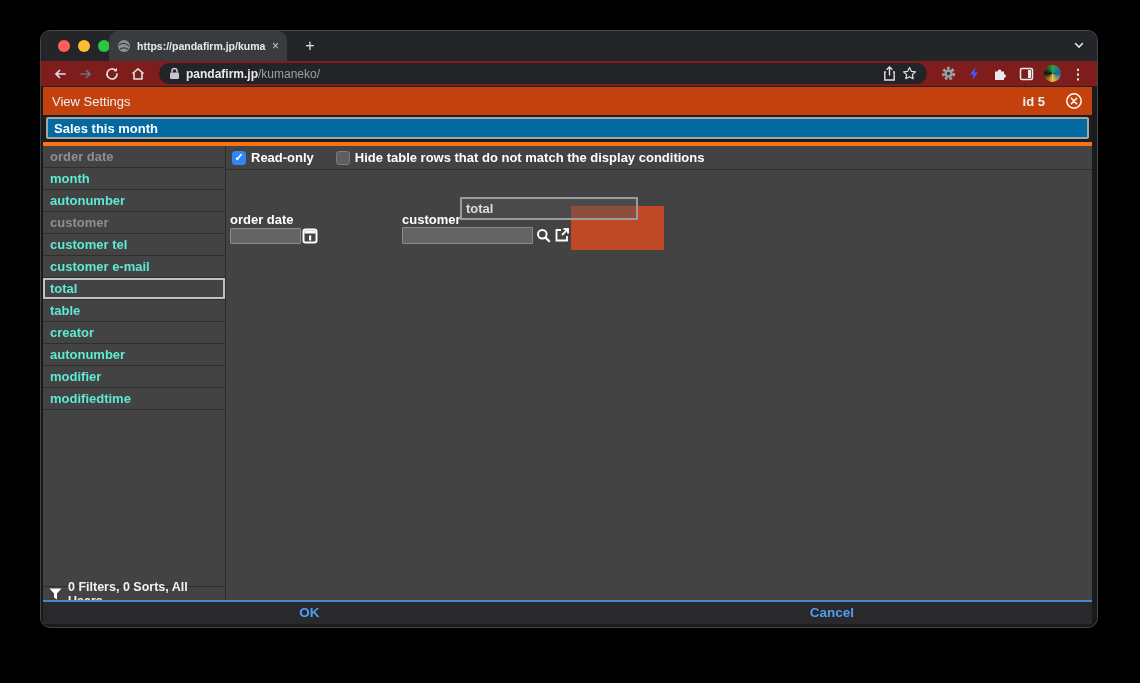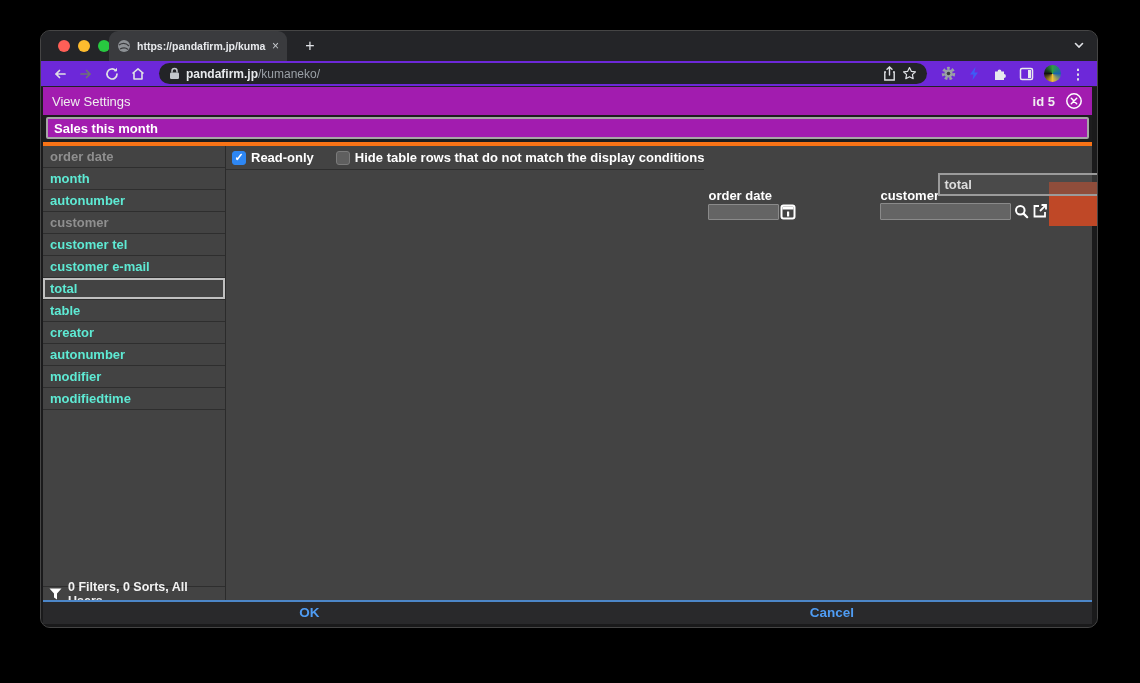--- a/index.html
+++ b/index.html
@@ -13,50 +13,50 @@
   .light{width:12px;height:12px;border-radius:50%;}
   .light.red{background:#ff5f57}.light.yellow{background:#febc2e}.light.green{background:#28c840}
   .tab{position:absolute;left:68px;top:0;width:178px;height:30px;background:#3a3b3e;
     border-radius:9px 9px 0 0;display:flex;align-items:center;padding:0 8px;gap:6px;}
   .tab-title{color:#e8eaed;font-size:10.5px;font-weight:700;white-space:nowrap;overflow:hidden;flex:1;}
   .tab-x{color:#c7cace;font-size:12px;line-height:12px;cursor:default;flex:0 0 auto;}
   .newtab{position:absolute;left:258px;top:4px;width:22px;height:22px;color:#dfe1e5;font-size:16px;
     display:flex;align-items:center;justify-content:center;border-radius:50%;}
   .tab-chevron{position:absolute;right:12px;top:8px;}
   
-  .toolbar{height:26px;background:#6d28d9;display:flex;align-items:center;padding:0 8px;gap:4px;
+  .toolbar{height:26px;background:#7f1d1d;display:flex;align-items:center;padding:0 8px;gap:4px;
     border-bottom:1px solid #232323;flex:0 0 auto;}
   .tbtn{width:22px;height:22px;display:flex;align-items:center;justify-content:center;flex:0 0 auto;}
   .omnibox{flex:1;height:21px;background:#232427;border-radius:11px;margin:0 6px;display:flex;
     align-items:center;padding:0 10px;gap:6px;min-width:0;}
   .url{font-size:12px;white-space:nowrap;overflow:hidden;flex:1;}
   .url .domain{color:#e8eaed;font-weight:700;}
   .url .path{color:#9aa0a6;font-weight:400;}
   
   .page{flex:1;background:#1a1a1b;padding:0 5px 3px 2px;display:flex;min-height:0;}
   .modal{flex:1;display:flex;flex-direction:column;background:#434343;min-height:0;}
-  .m-header{height:28px;background:#a21caf;display:flex;align-items:center;padding:0 9px;gap:10px;flex:0 0 auto;}
+  .m-header{height:28px;background:#c2410c;display:flex;align-items:center;padding:0 9px;gap:20px;flex:0 0 auto;}
   .m-title{color:#efefef;font-size:13px;font-weight:500;flex:1;}
   .m-id{color:#f0f0f0;font-size:13px;font-weight:600;}
   .title-row{height:27px;background:#1d1d1e;padding:2px 3px 3px 3px;flex:0 0 auto;}
-  .view-input{width:100%;height:22px;background:#a21caf;border:2px solid #a6a6a6;border-radius:2px;
+  .view-input{width:100%;height:22px;background:#0369a1;border:2px solid #a6a6a6;border-radius:2px;
     color:#fff;font-weight:700;font-size:13px;padding:0 6px;font-family:"Liberation Sans",sans-serif;outline:none;}
   .m-body{flex:1;display:flex;border-top:4px solid #f97316;min-height:0;}
   
   .sidebar{width:183px;border-right:1px solid #2b2b2b;display:flex;flex-direction:column;flex:0 0 auto;}
   .side-item{height:22px;line-height:21px;padding:0 7px;font-size:13px;font-weight:700;color:#5eead4;
     border-bottom:1px solid #2e2e2e;white-space:nowrap;overflow:hidden;}
   .side-item.dimmed{color:#8f8f8f;}
   .side-item.selected{box-shadow:inset 0 0 0 2px #c0c0c0;}
   .side-spacer{flex:1;}
   .filter-row{height:14px;border-top:1px solid #2e2e2e;display:flex;align-items:center;gap:6px;
     padding:0 6px;flex:0 0 auto;}
   .filter-row span{color:#f2f2f2;font-size:12.5px;font-weight:700;}
   
-  .main{flex:1;display:flex;flex-direction:row;min-width:0;}
+  .main{flex:1;display:flex;flex-direction:column;min-width:0;}
   .check-row{height:24px;border-bottom:1px solid #2e2e2e;display:flex;align-items:center;
     padding-left:6px;gap:22px;flex:0 0 auto;}
   .chk{display:flex;align-items:center;gap:5px;}
   .box{width:14px;height:14px;border-radius:3px;background:#5f5f5f;border:1px solid #7b7b7b;
     display:flex;align-items:center;justify-content:center;font-size:11px;color:#fff;flex:0 0 auto;}
   .chk.checked .box{background:#2e87f3;border-color:#2e87f3;}
   .chk.checked .box::after{content:"✓";font-weight:700;}
   .chk label{color:#fff;font-size:13px;font-weight:700;}
   .canvas{flex:1;position:relative;}
   .f-label{position:absolute;color:#fff;font-size:13px;font-weight:700;}

